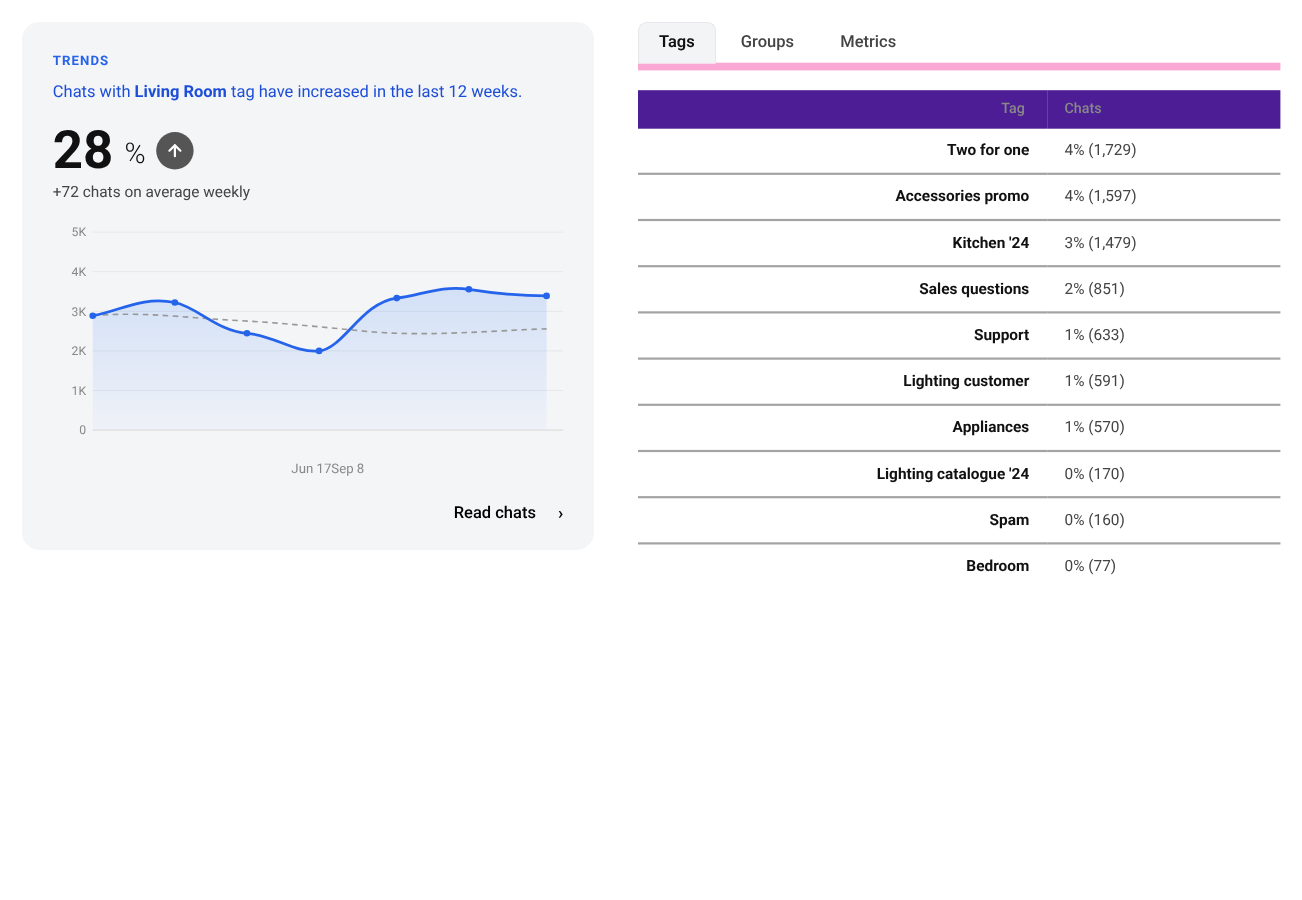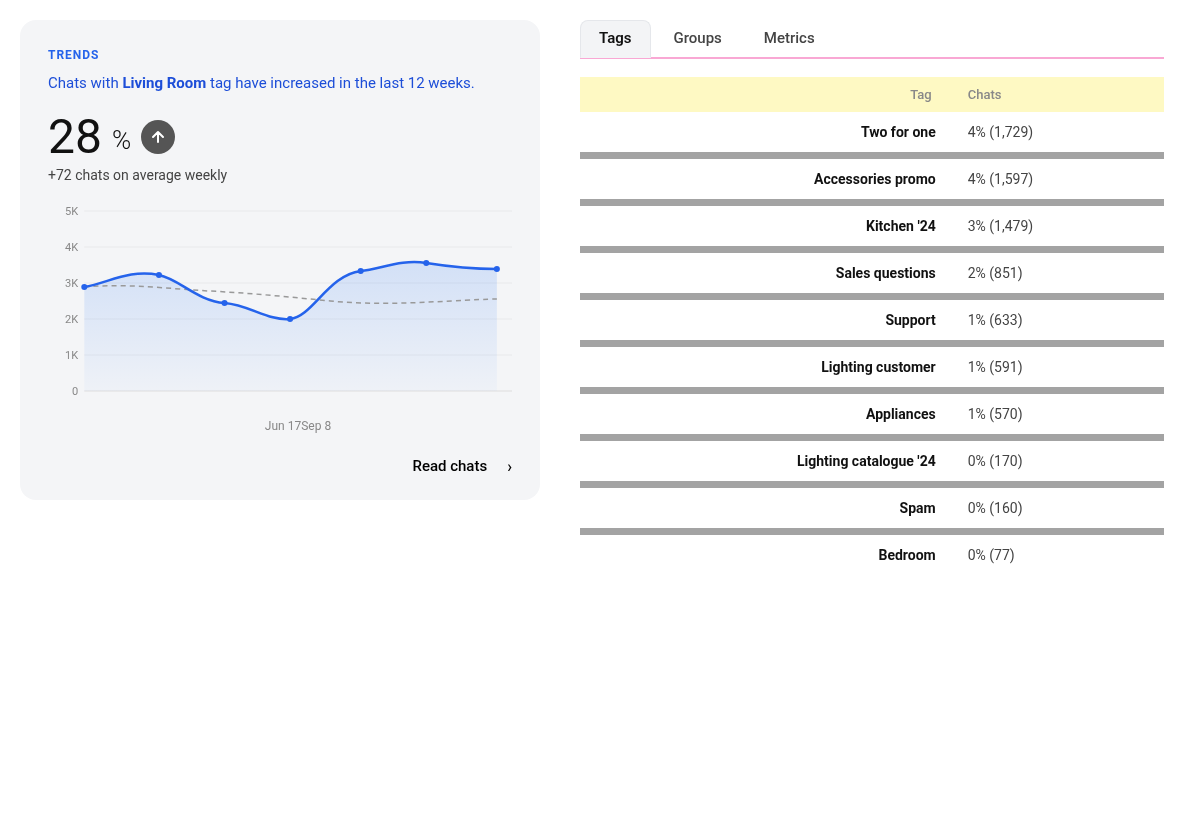--- a/index.html
+++ b/index.html
@@ -41,21 +41,21 @@
       font-weight: 700;
     }
     .percentage-row {
       display: flex;
       align-items: center;
       gap: 10px;
       margin-bottom: 6px;
     }
     .percentage-value {
       font-size: 48px;
-      font-weight: 400;
+      font-weight: 700;
       color: #111;
       line-height: 1;
     }
     .percentage-symbol {
       font-size: 26px;
       font-weight: 300;
       color: #111;
       align-self: flex-end;
       margin-bottom: 6px;
     }
@@ -111,21 +111,21 @@
 
     
     .right-panel {
       flex: 1;
       padding-top: 0;
     }
     .tabs-row {
       display: flex;
       gap: 4px;
       margin-bottom: 18px;
-      border-bottom: 2px solid #f9a8d4;
+      border-bottom: 7px solid #f9a8d4;
       padding-bottom: 0;
     }
     .tab-item {
       padding: 8px 18px 10px 18px;
       font-size: 15px;
       font-weight: 500;
       color: #444;
       cursor: pointer;
       border-radius: 8px 8px 0 0;
       border: 1px solid transparent;
@@ -140,37 +140,37 @@
       color: #111;
       font-weight: 600;
       margin-bottom: -1px;
     }
     
     .tags-table {
       width: 100%;
       border-collapse: collapse;
     }
     .tags-table thead tr {
-      background: #fef9c3;
+      background: #4c1d95;
     }
     .tags-table thead th {
       padding: 10px 16px;
       font-size: 13px;
       font-weight: 500;
       color: #888;
       text-align: right;
     }
     .tags-table thead th:first-child {
       text-align: right;
     }
     .tags-table thead th:last-child {
       text-align: left;
     }
     .tags-table tbody tr {
-      border-bottom: 7px solid #a3a3a3;
+      border-bottom: 2px solid #a3a3a3;
     }
     .tags-table tbody tr:last-child {
       border-bottom: none;
     }
     .tags-table tbody td {
       padding: 12px 16px;
       font-size: 14px;
     }
     .tag-name-cell {
       text-align: right;

